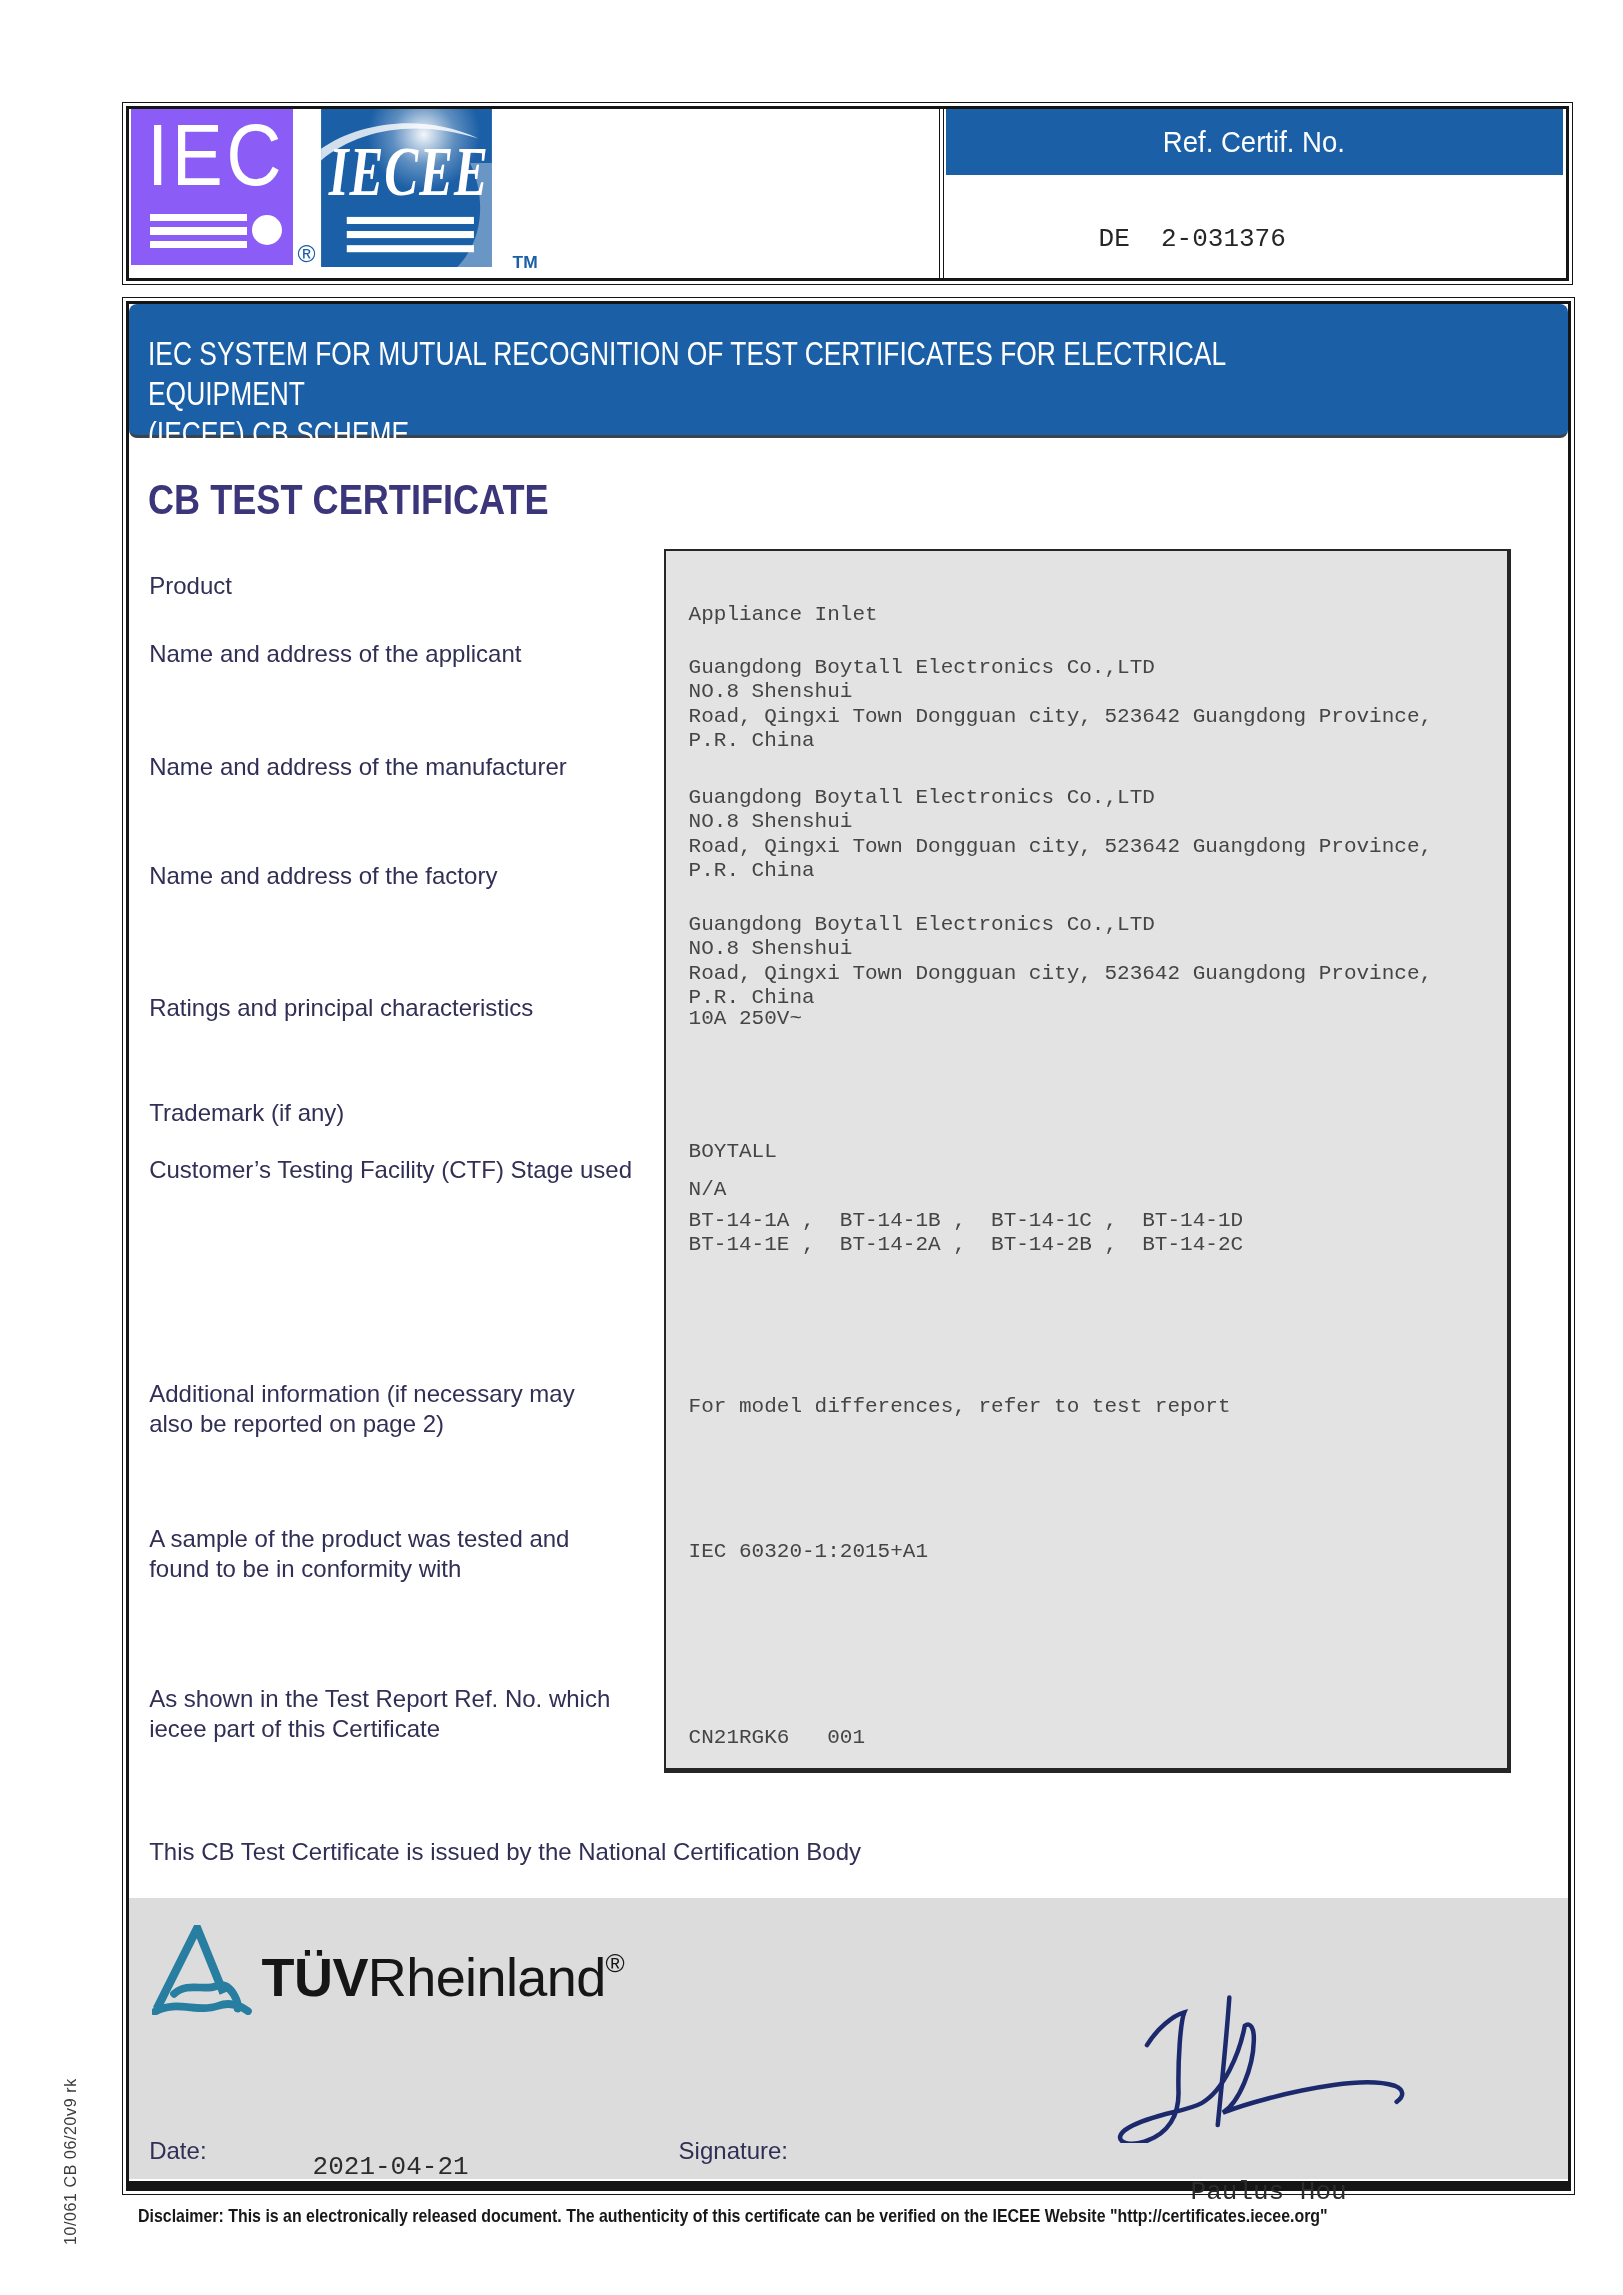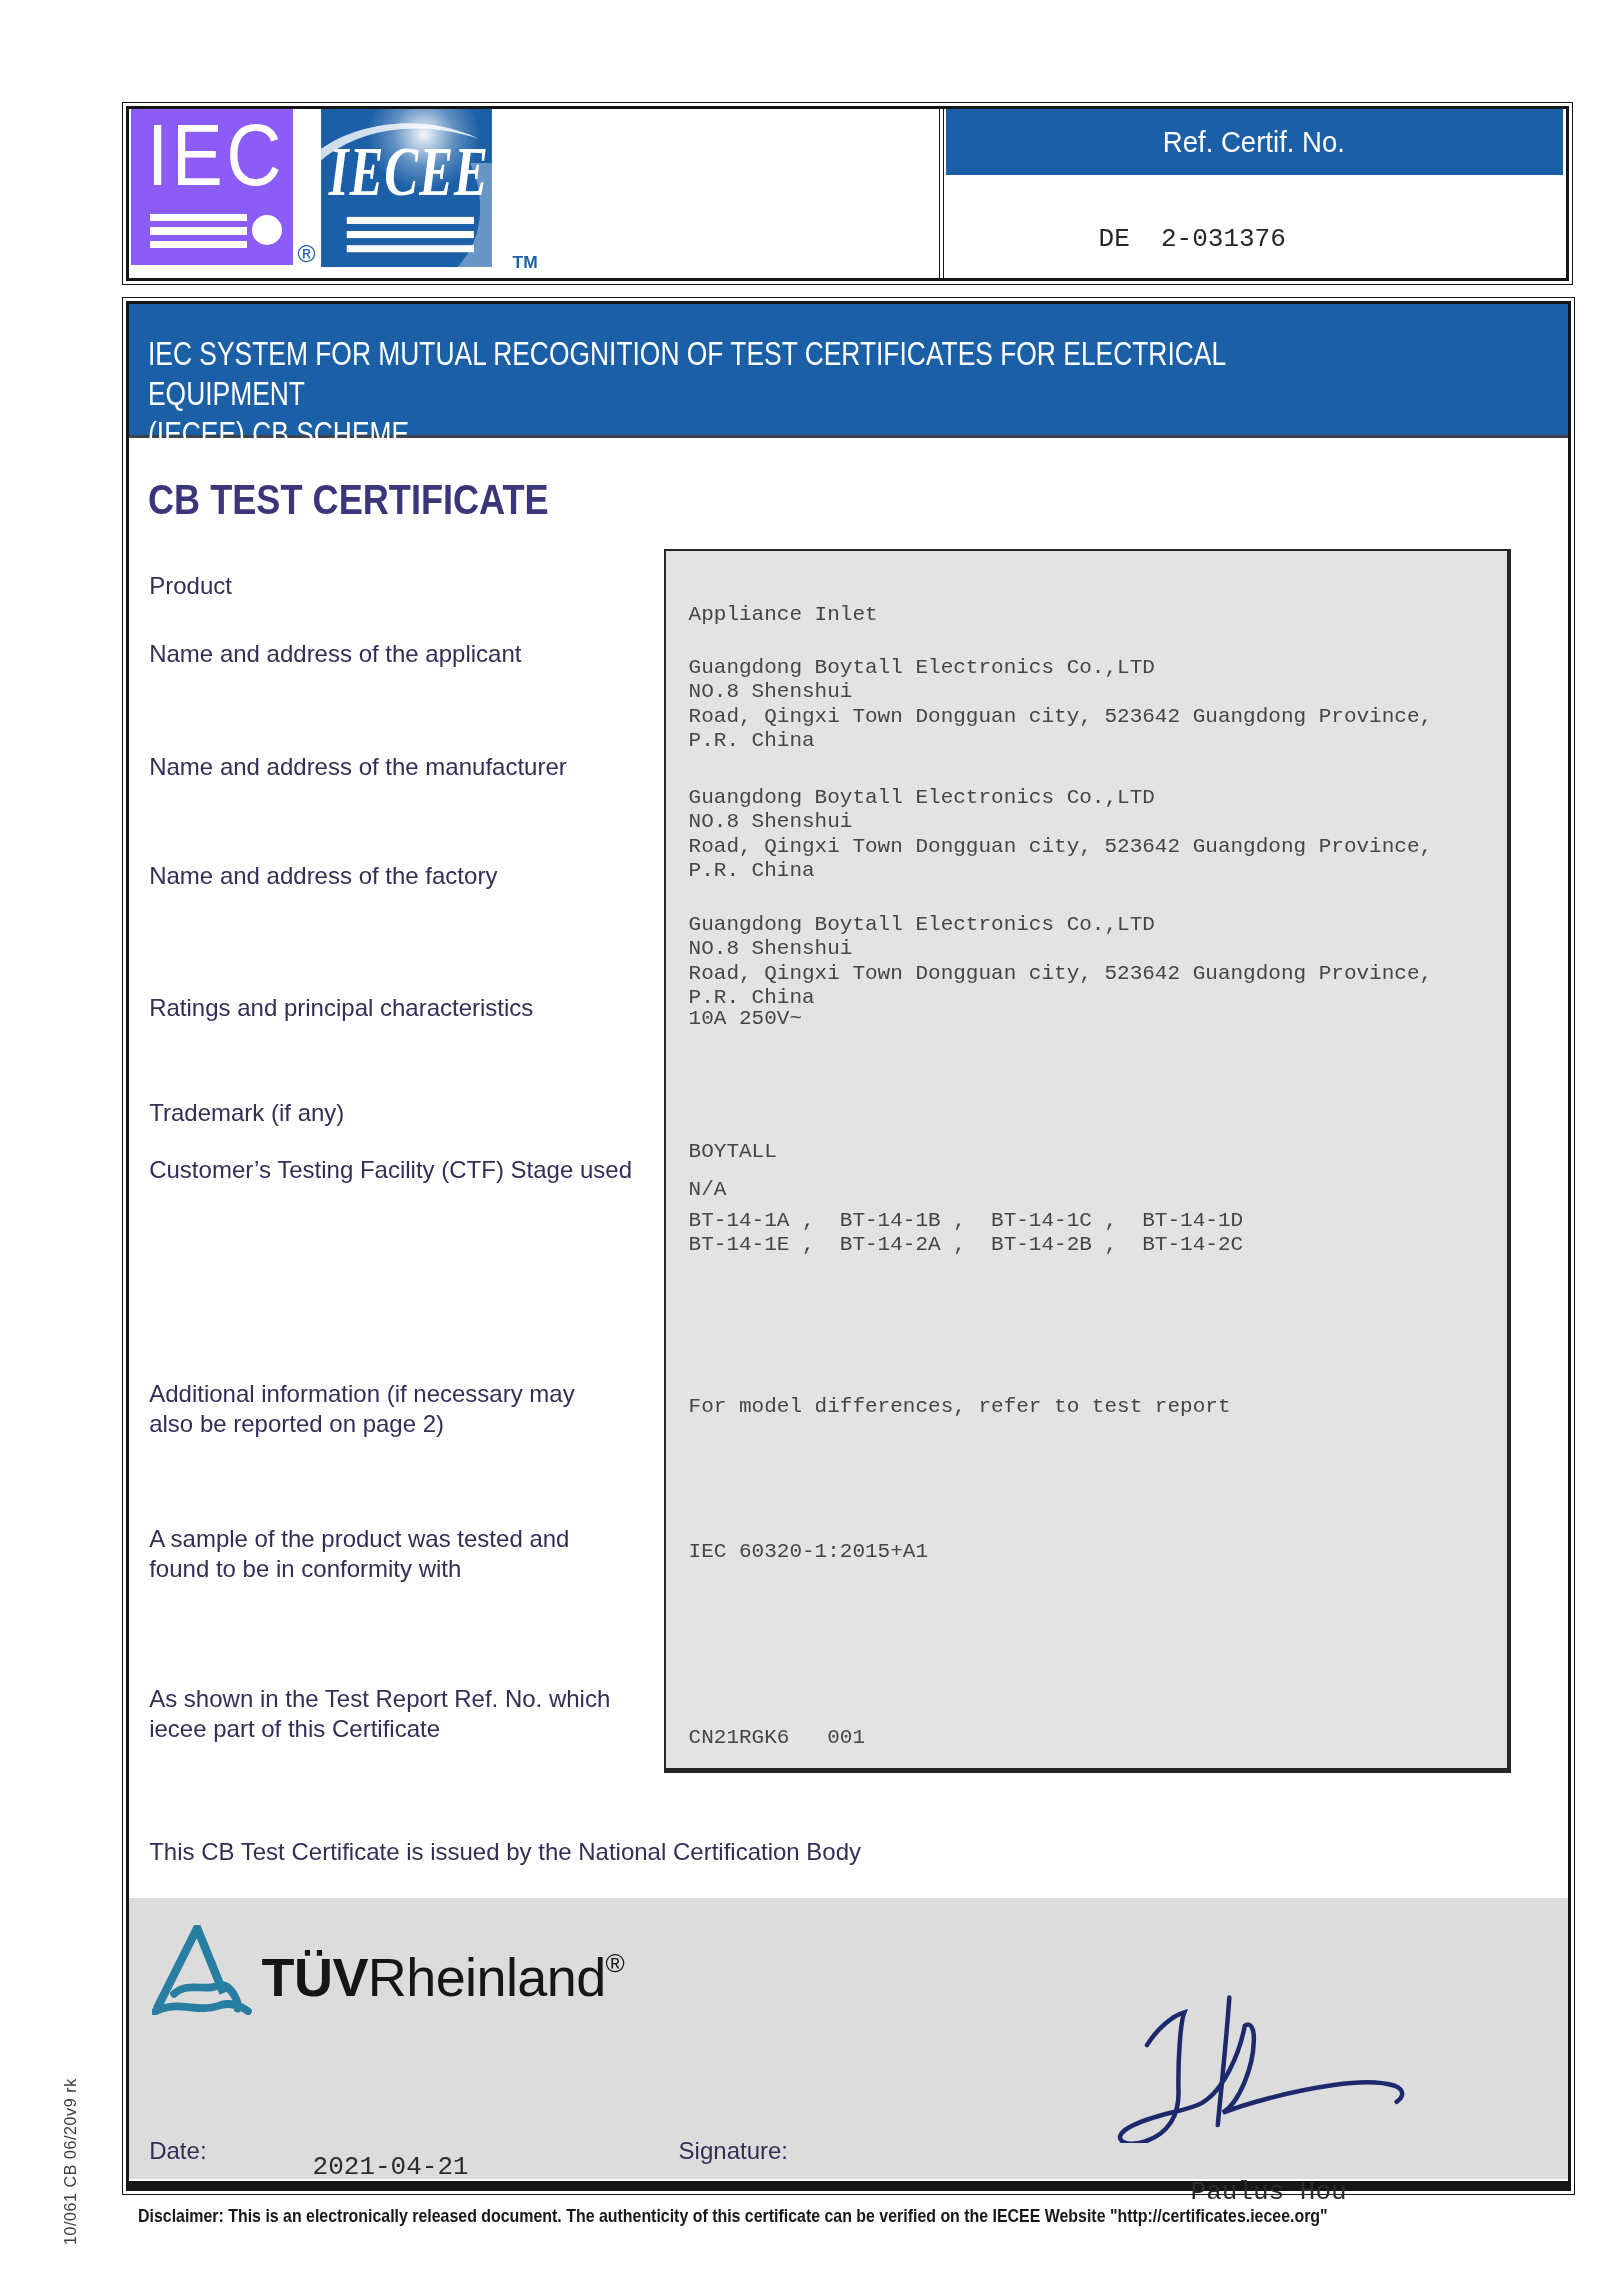--- a/index.html
+++ b/index.html
@@ -24,21 +24,21 @@
   .iecee-square { position:absolute; left:192px; top:0; width:171px; height:158px; }
   .tm-mark { position:absolute; left:368px; top:143px; font-size:17.4px; font-weight:bold; color:#1b5fa6;margin-left:16px; }
   .top-divider { position:absolute; left:810px; top:0; width:5.8px; height:100%; border-left:1.9px solid #151515; border-right:1.9px solid #151515; }
   .ref-header { position:absolute; left:817px; top:0; width:617px; height:66px; background:#1b5fa6; color:#fff; font-size:29px; line-height:66px; text-align:center; }
   .ref-header span { display:inline-block; transform:scaleX(.95); }
   .ref-value { position:absolute; left:970px; top:95px; font-size:26px; color:#262626; }
 
   .mono { font-family:"Liberation Mono","DejaVu Sans Mono",monospace; white-space:pre-wrap;margin-top:20px; }
 
   
-  .banner { position:absolute; left:0; top:0; width:100%; height:134px; background:#1b5fa6; border-bottom:3.9px solid #3d434b; }
+  .banner { position:absolute; left:0; top:0; width:100%; height:134px; background:#1b5fa6; border-bottom:3.9px solid #3d434b;border-radius:8px; }
   .banner-text { position:absolute; left:19.3px; top:30px; font-size:33px; line-height:40px; color:#ffffff; white-space:pre-wrap; transform:scaleX(.8); transform-origin:left top; }
   .doc-title { position:absolute; left:19.3px; top:171px; font-size:43px; font-weight:bold; color:#3b357a; transform:scaleX(.84); transform-origin:left top; white-space:nowrap; }
 
   
   .label { position:absolute; left:20.6px; width:560px; font-size:24px; line-height:30px; color:#312f55; white-space:pre-wrap; }
 
   
   .values-box { position:absolute; left:535px; top:245px; width:847px; height:1224px; background:#e3e3e3; border:2.6px solid #262626; border-right-width:4.5px; border-bottom-width:5.8px; }
   .value { position:absolute; left:23px; font-size:21px; line-height:24.5px; color:#454545; }
 

